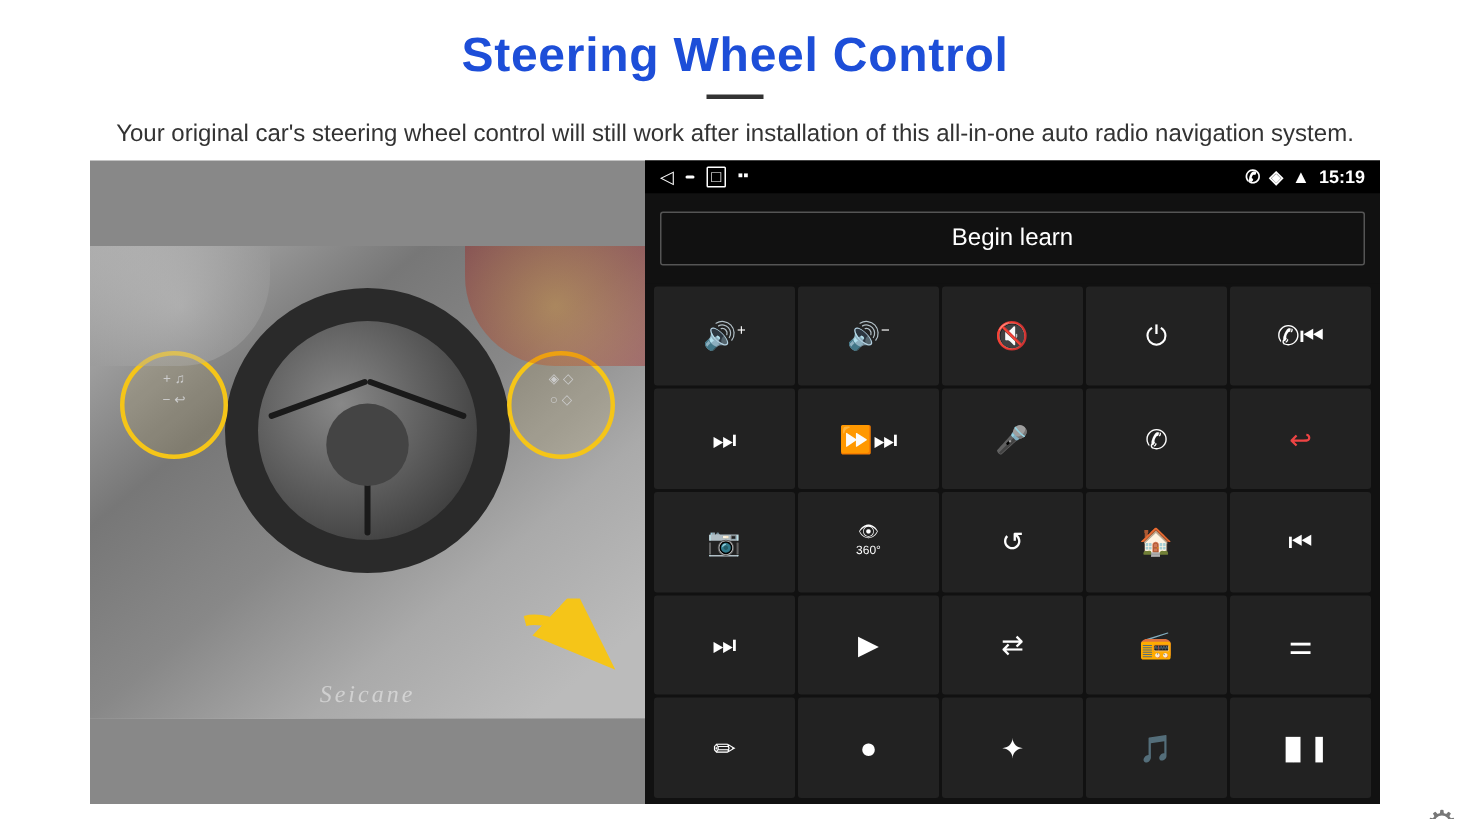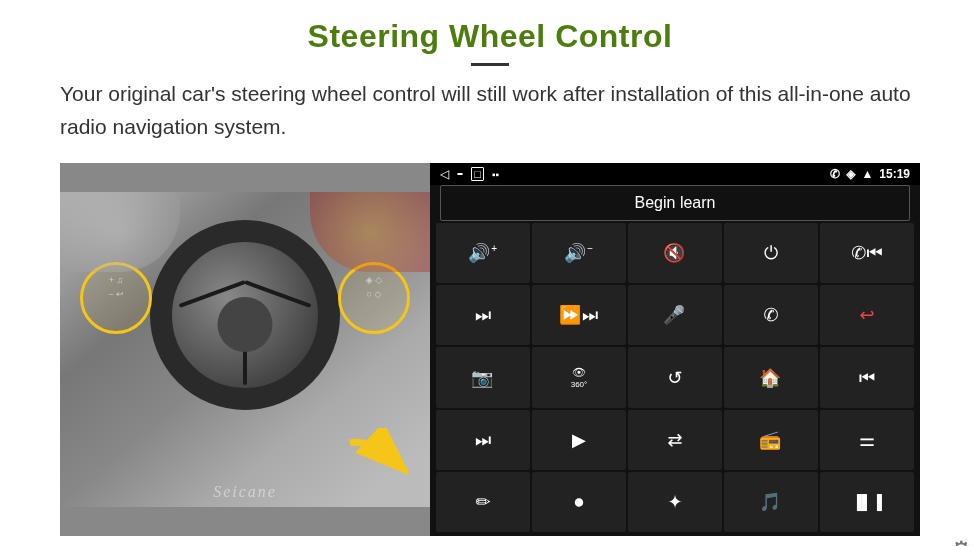--- a/index.html
+++ b/index.html
@@ -14,36 +14,36 @@
       width: 980px;
       height: 546px;
       display: flex;
       flex-direction: column;
       align-items: center;
       padding: 18px 60px 10px;
     }
     .title {
       font-size: 32px;
       font-weight: 900;
-      color: #4d7c0f;
+      color: #1d4ed8;
       letter-spacing: 0.5px;
       margin-bottom: 8px;
     }
     .title-divider {
       width: 38px;
       height: 3px;
       background: #333;
       margin: 0 auto 12px;
     }
     .subtitle {
-      font-size: 21px;
+      font-size: 16px;
       color: #333;
       text-align: left;
       line-height: 1.55;
-      margin-bottom: 20px;
+      margin-bottom: 4px;
     }
     .content-row {
       display: flex;
       width: 100%;
       flex: 1;
       gap: 0;
     }
     .steering-img {
       width: 370px;
       min-width: 370px;
@@ -76,21 +76,21 @@
       align-items: center;
     }
     .status-right {
       display: flex;
       gap: 6px;
       align-items: center;
       font-size: 12px;
       font-weight: bold;
     }
     .begin-learn-row {
-      padding: 0 10px;
+      padding: 12px 10px;
       background: #111;
     }
     .begin-learn-btn {
       display: block;
       width: 100%;
       border: 1.5px solid #555;
       background: #111;
       color: #fff;
       font-size: 16px;
       padding: 8px;

